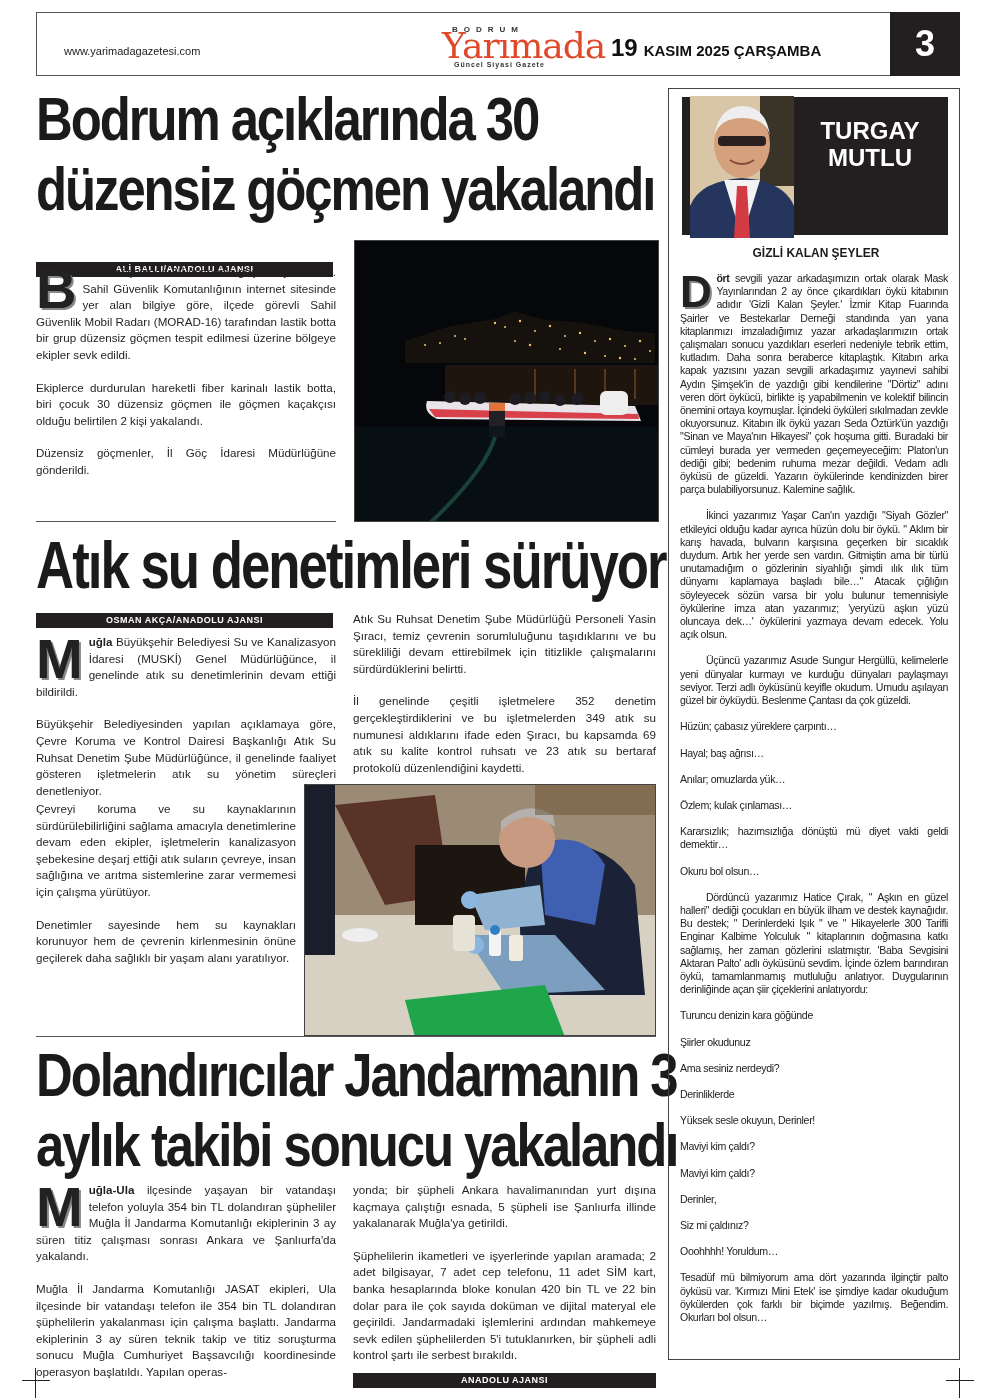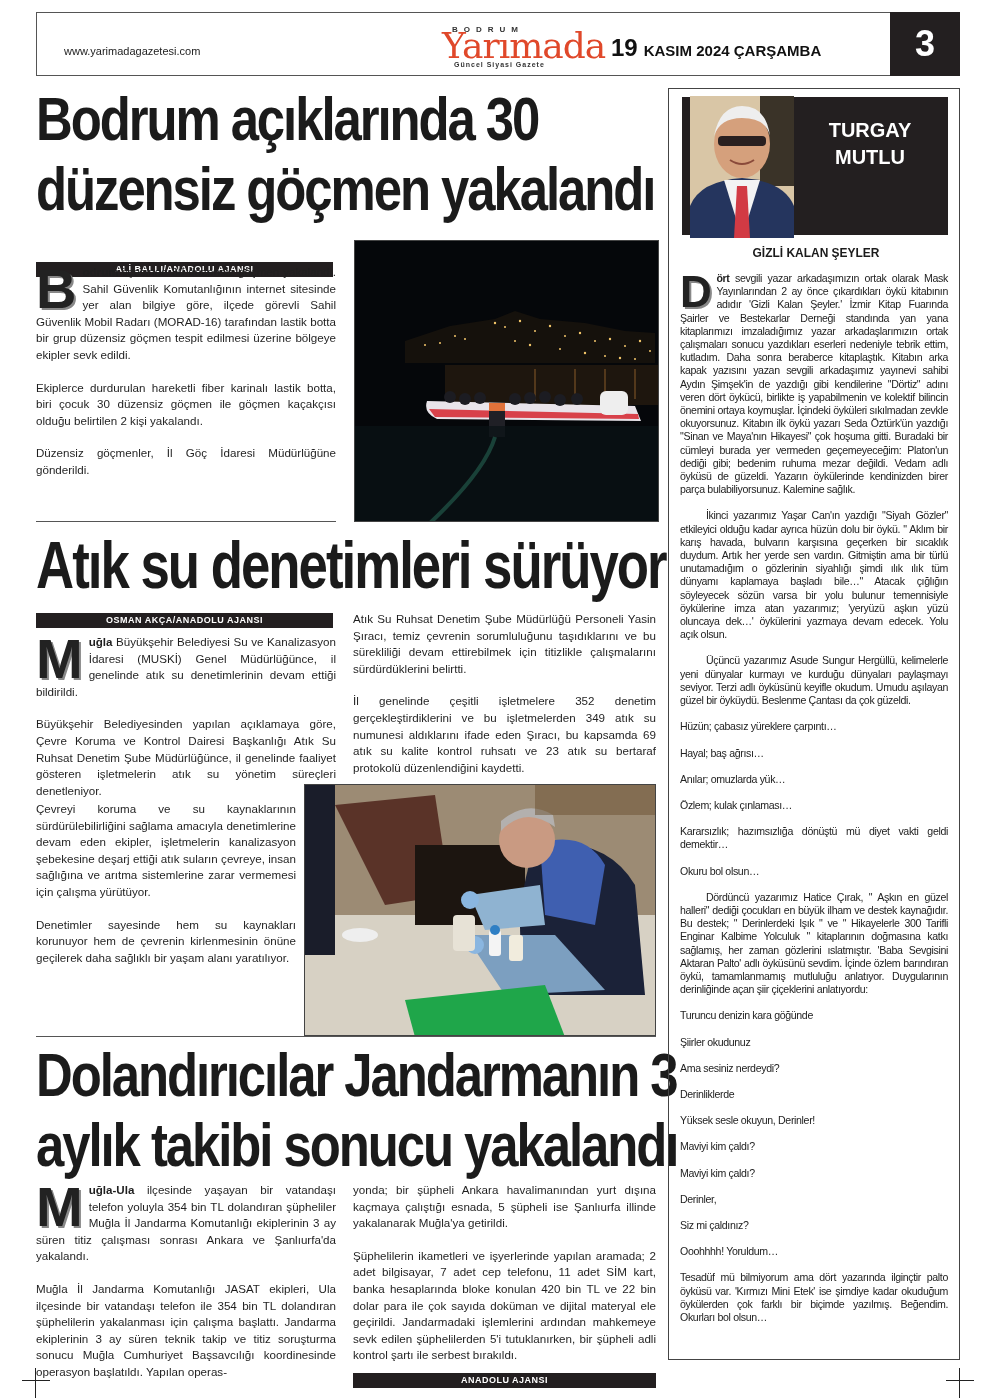--- a/index.html
+++ b/index.html
@@ -35,41 +35,41 @@
 
   
   .photo { overflow:hidden; border:1px solid #444; box-sizing:border-box; }
   .photo-boat { left:354px; top:240px; width:305px; height:282px; background:#050608; }
   .photo-water { left:304px; top:784px; width:352px; height:252px; background:#8a7c6a; }
 
   
   .column-box { left:668px; top:88px; width:292px; height:1272px; border:1px solid #444; box-sizing:border-box; }
   .col-header-dark { left:682px; top:97px; width:266px; height:138px; background:#231f20; }
   .col-photo { left:690px; top:96px; width:104px; height:142px; background:#c9b79e; overflow:hidden; }
-  .col-name { left:800px; top:117px; width:140px; text-align:center; color:#fff; font-weight:bold; font-size:20px; line-height:27px; }
+  .col-name { left:800px; top:117px; width:140px; text-align:center; color:#fff; font-weight:bold; font-size:24px; line-height:27px; }
   .col-title { left:676px; top:245px; width:280px; text-align:center; font-weight:bold; font-size:13px; color:#1b1b1b; transform:scaleX(0.92); }
   .col-text { left:680px; top:272px; width:268px; font-size:10.6px; line-height:13.2px; letter-spacing:-0.35px; text-align:justify; color:#222; }
   .col-text p { margin:0 0 13px 0; }
   .col-text p.indent { text-indent:26px; }
   .col-text .dropcap { font-size:44px; line-height:38px; margin:1px 5px 0 0; }
 
   .crop { background:#222; }
 </style>
 </head>
 <body>
 
 <div class="abs masthead"></div>
 <div class="abs site-url">www.yarimadagazetesi.com</div>
 <div class="abs logo">
   <span class="logo-top">BODRUM</span>
   <span class="logo-main">Yarımada</span>
   <span class="logo-sub">Güncel Siyasi Gazete</span>
 </div>
 <div class="abs date">
-  <span class="day">19</span><span class="rest">KASIM 2024 ÇARŞAMBA</span>
+  <span class="day">19</span><span class="rest">KASIM 2025 ÇARŞAMBA</span>
 </div>
 <div class="abs page-num">3</div>
 
 <div class="abs headline h1">
   <div>Bodrum açıklarında 30</div>
   <div>düzensiz göçmen yakalandı</div>
 </div>
 <div class="abs byline" style="left:36px;top:242px;width:297px;margin-top:20px;">ALİ BALLI/ANADOLU AJANSI</div>
 <div class="abs body-text" style="left:36px;top:264px;width:300px;">
   <p><span class="dropcap">B</span><span class="lead">odrum</span><span> ilçesinde 30 düzensiz göçmen yakalandı. Sahil Güvenlik Komutanlığının internet sitesinde yer alan bilgiye göre, ilçede görevli Sahil Güvenlik Mobil Radarı (MORAD-16) tarafından lastik botta bir grup düzensiz göçmen tespit edilmesi üzerine bölgeye ekipler sevk edildi.</span></p>

